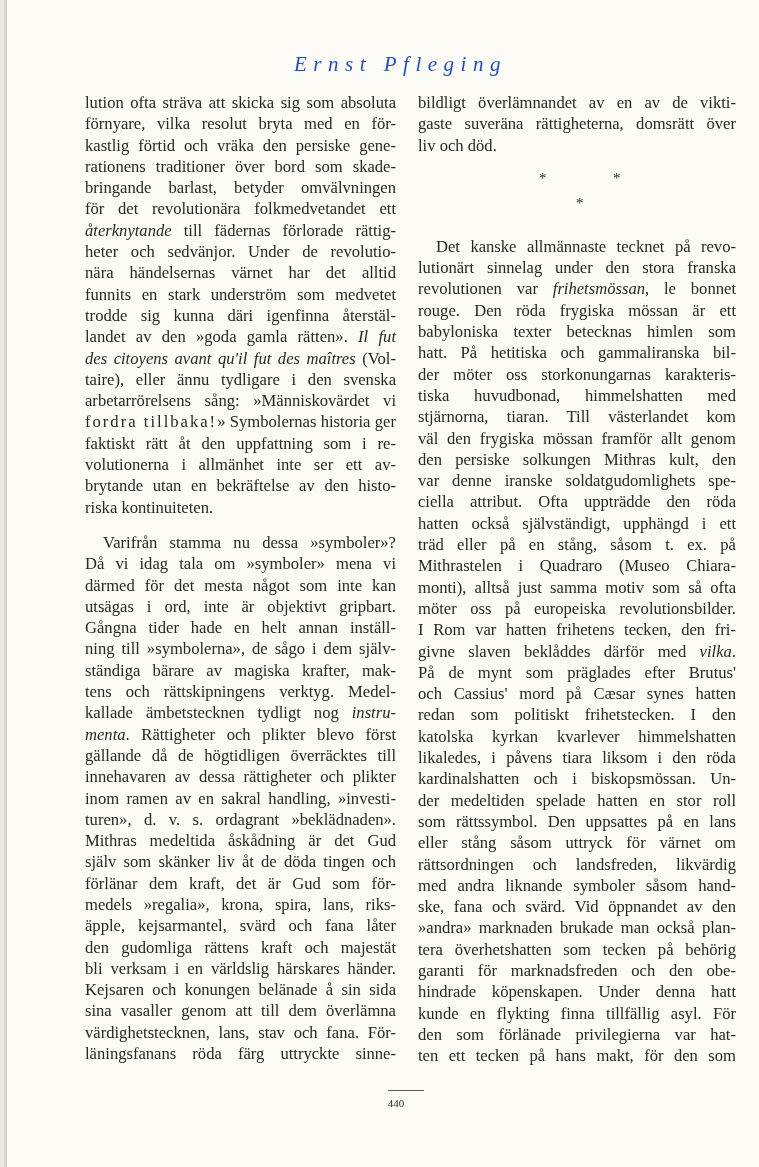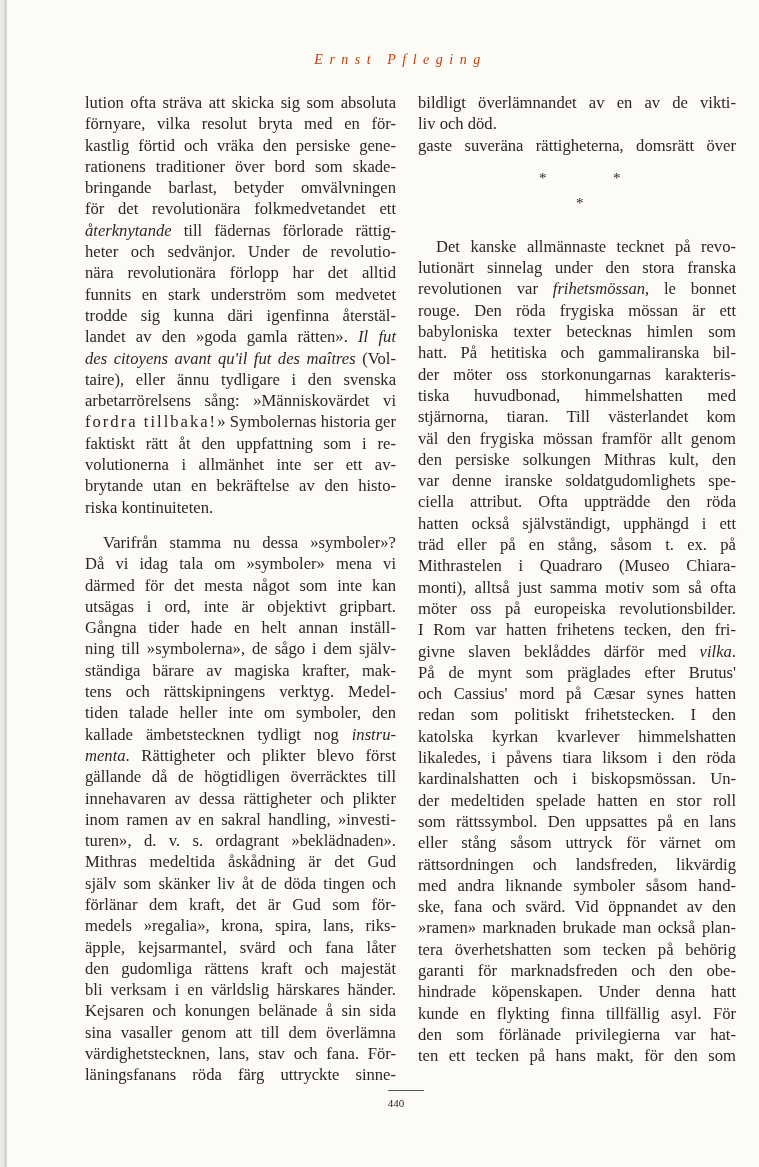--- a/index.html
+++ b/index.html
@@ -11,23 +11,23 @@
     position: relative;
   }
   .page-edge {
     position: absolute; left: 0; top: 0; width: 7px; height: 1167px;
     background: linear-gradient(to right, #e9e8e4 0, #e9e8e4 4px, #cfcdc8 5px, #dad8d3 7px);
   }
   .running-head {
     position: absolute; top: 52px; left: 0; width: 759px;
     text-align: center;
     font-family: "Liberation Serif", serif;
-    font-style: italic; font-size: 14px; letter-spacing: 6.5px;
+    font-style: italic; font-size: 21px; letter-spacing: 6.5px;
     padding-left: 42px; box-sizing: border-box;
-    color: #c2410c;
+    color: #1d4ed8;
   }
   .col {
     position: absolute; top: 92px;
     font-family: Liberation Serif, serif;
     font-size: 16.6px; line-height: 21.3px;
     text-align: justify;
     hyphens: manual;
   }
   .col-left { left: 85px; width: 311px; }
   .col-right { left: 418px; width: 318px; }
@@ -55,21 +55,21 @@
 <div class="col col-left" id="colL">
     <div>
       <span class="ln">lution ofta sträva att skicka sig som absoluta</span>
       <span class="ln">förnyare, vilka resolut bryta med en för-</span>
       <span class="ln">kastlig förtid och vräka den persiske gene-</span>
       <span class="ln">rationens traditioner över bord som skade-</span>
       <span class="ln">bringande barlast, betyder omvälvningen</span>
       <span class="ln">för det revolutionära folkmedvetandet ett</span>
       <span class="ln"><em>återknytande</em> till fädernas förlorade rättig-</span>
       <span class="ln">heter och sedvänjor. Under de revolutio-</span>
-      <span class="ln">nära revolutionära förlopp har det alltid</span>
+      <span class="ln">nära händelsernas värnet har det alltid</span>
       <span class="ln">funnits en stark underström som medvetet</span>
       <span class="ln">trodde sig kunna däri igenfinna återstäl-</span>
       <span class="ln">landet av den »goda gamla rätten». <em>Il fut</em></span>
       <span class="ln"><em>des citoyens avant qu'il fut des maîtres</em> (Vol-</span>
       <span class="ln">taire), eller ännu tydligare i den svenska</span>
       <span class="ln">arbetarrörelsens sång: »Människovärdet vi</span>
       <span class="ln"><span class="sp">fordra tillbaka!</span>» Symbolernas historia ger</span>
       <span class="ln">faktiskt rätt åt den uppfattning som i re-</span>
       <span class="ln">volutionerna i allmänhet inte ser ett av-</span>
       <span class="ln">brytande utan en bekräftelse av den histo-</span>
@@ -77,21 +77,20 @@
     </div>
     <div style="margin-top: 14px;">
       <span class="ln indent">Varifrån stamma nu dessa »symboler»?</span>
       <span class="ln">Då vi idag tala om »symboler» mena vi</span>
       <span class="ln">därmed för det mesta något som inte kan</span>
       <span class="ln">utsägas i ord, inte är objektivt gripbart.</span>
       <span class="ln">Gångna tider hade en helt annan inställ-</span>
       <span class="ln">ning till »symbolerna», de sågo i dem själv-</span>
       <span class="ln">ständiga bärare av magiska krafter, mak-</span>
       <span class="ln">tens och rättskipningens verktyg. Medel-</span>
-      <span class="ln">tiden talade heller inte om symboler, den</span>
       <span class="ln">kallade ämbetstecknen tydligt nog <em>instru-</em></span>
       <span class="ln"><em>menta</em>. Rättigheter och plikter blevo först</span>
       <span class="ln">gällande då de högtidligen överräcktes till</span>
       <span class="ln">innehavaren av dessa rättigheter och plikter</span>
       <span class="ln">inom ramen av en sakral handling, »investi-</span>
       <span class="ln">turen», d. v. s. ordagrant »beklädnaden».</span>
       <span class="ln">Mithras medeltida åskådning är det Gud</span>
       <span class="ln">själv som skänker liv åt de döda tingen och</span>
       <span class="ln">förlänar dem kraft, det är Gud som för-</span>
       <span class="ln">medels »regalia», krona, spira, lans, riks-</span>
@@ -100,22 +99,22 @@
       <span class="ln">bli verksam i en världslig härskares händer.</span>
       <span class="ln">Kejsaren och konungen belänade å sin sida</span>
       <span class="ln">sina vasaller genom att till dem överlämna</span>
       <span class="ln">värdighetstecknen, lans, stav och fana. För-</span>
       <span class="ln">läningsfanans röda färg uttryckte sinne-</span>
     </div>
   </div>
 <div class="col col-right" id="colR">
     <div>
       <span class="ln">bildligt överlämnandet av en av de vikti-</span>
+      <span class="ln">gaste suveräna rättigheterna, domsrätt över</span>
       <span class="ln last">liv och död.</span>
-      <span class="ln">gaste suveräna rättigheterna, domsrätt över</span>
     </div>
     <div class="stars">
       <span class="star" style="left: 121px; top: 12px;">*</span>
       <span class="star" style="left: 195px; top: 12px;">*</span>
       <span class="star" style="left: 158px; top: 37px;">*</span>
     </div>
     <div style="margin-top: 0px;">
       <span class="ln indent">Det kanske allmännaste tecknet på revo-</span>
       <span class="ln">lutionärt sinnelag under den stora franska</span>
       <span class="ln">revolutionen var <em>frihetsmössan</em>, le bonnet</span>
@@ -141,21 +140,21 @@
       <span class="ln">redan som politiskt frihetstecken. I den</span>
       <span class="ln">katolska kyrkan kvarlever himmelshatten</span>
       <span class="ln">likaledes, i påvens tiara liksom i den röda</span>
       <span class="ln">kardinalshatten och i biskopsmössan. Un-</span>
       <span class="ln">der medeltiden spelade hatten en stor roll</span>
       <span class="ln">som rättssymbol. Den uppsattes på en lans</span>
       <span class="ln">eller stång såsom uttryck för värnet om</span>
       <span class="ln">rättsordningen och landsfreden, likvärdig</span>
       <span class="ln">med andra liknande symboler såsom hand-</span>
       <span class="ln">ske, fana och svärd. Vid öppnandet av den</span>
-      <span class="ln">»ramen» marknaden brukade man också plan-</span>
+      <span class="ln">»andra» marknaden brukade man också plan-</span>
       <span class="ln">tera överhetshatten som tecken på behörig</span>
       <span class="ln">garanti för marknadsfreden och den obe-</span>
       <span class="ln">hindrade köpenskapen. Under denna hatt</span>
       <span class="ln">kunde en flykting finna tillfällig asyl. För</span>
       <span class="ln">den som förlänade privilegierna var hat-</span>
       <span class="ln">ten ett tecken på hans makt, för den som</span>
     </div>
   </div>
 
 <div class="folio-rule"></div>

